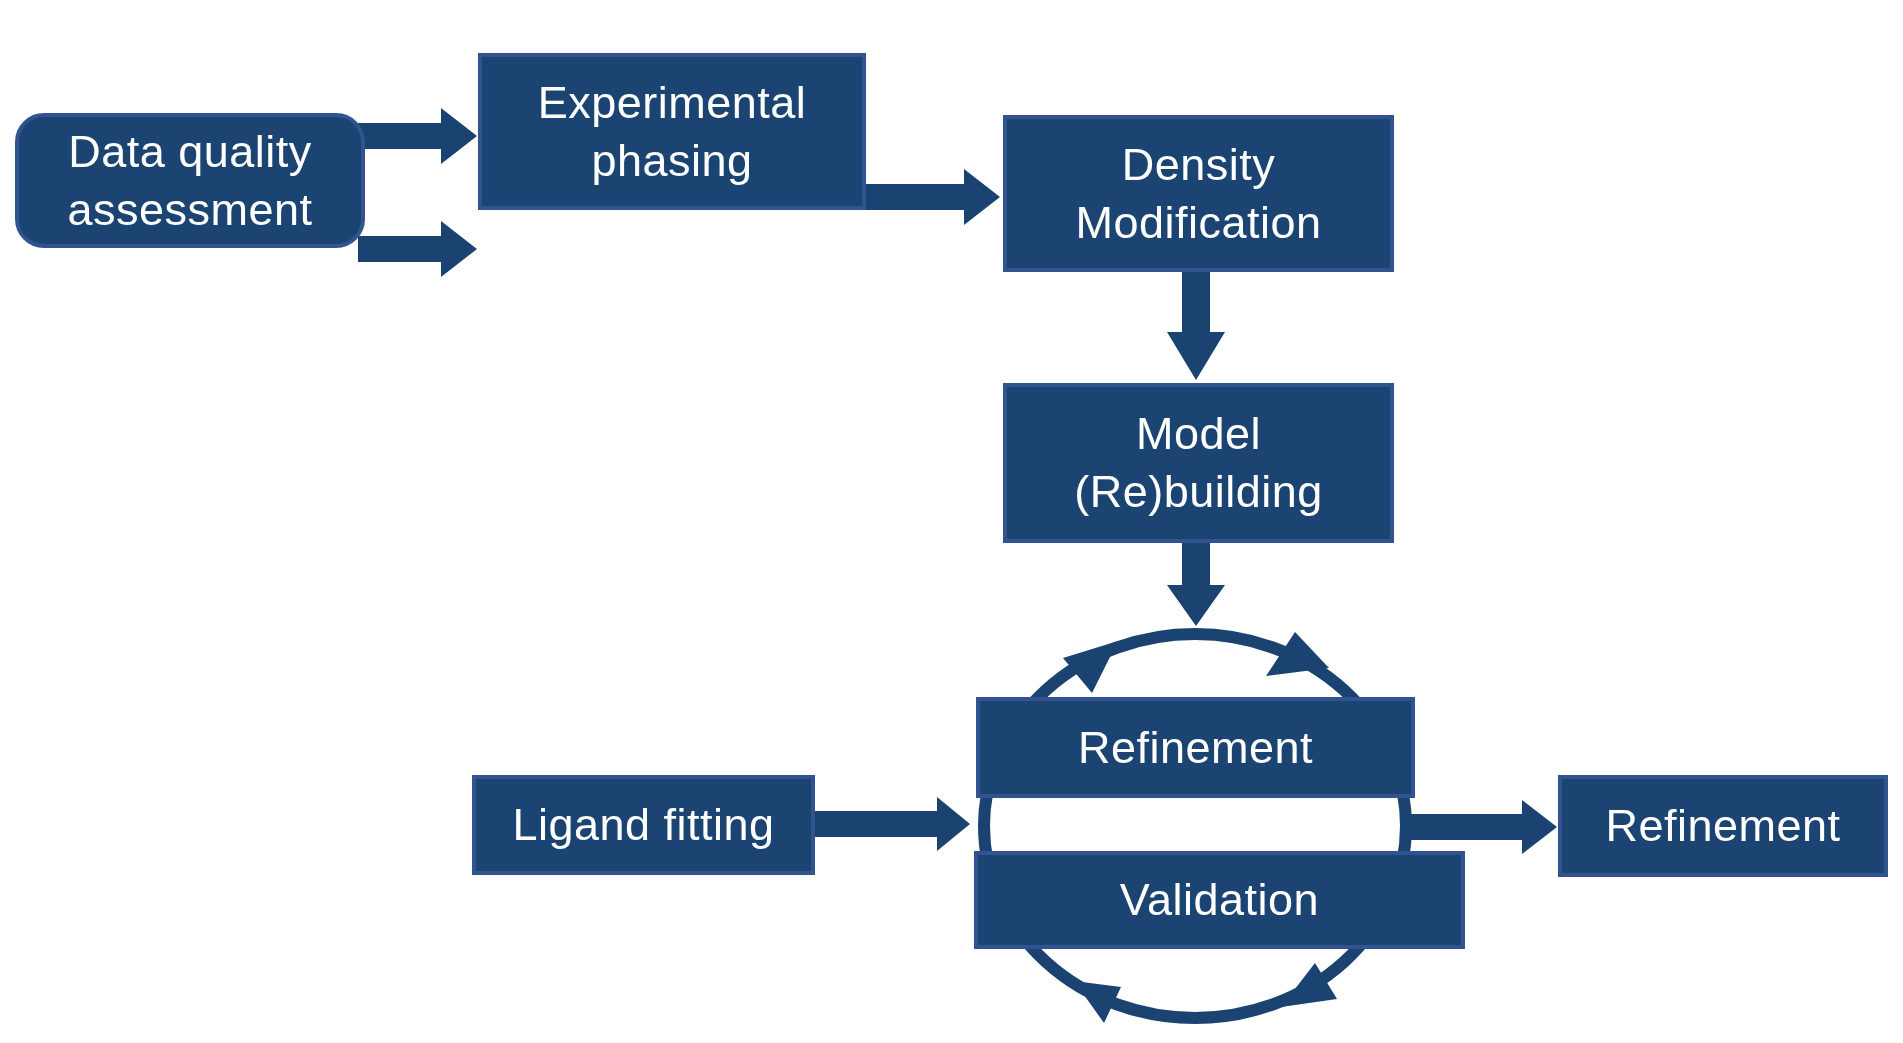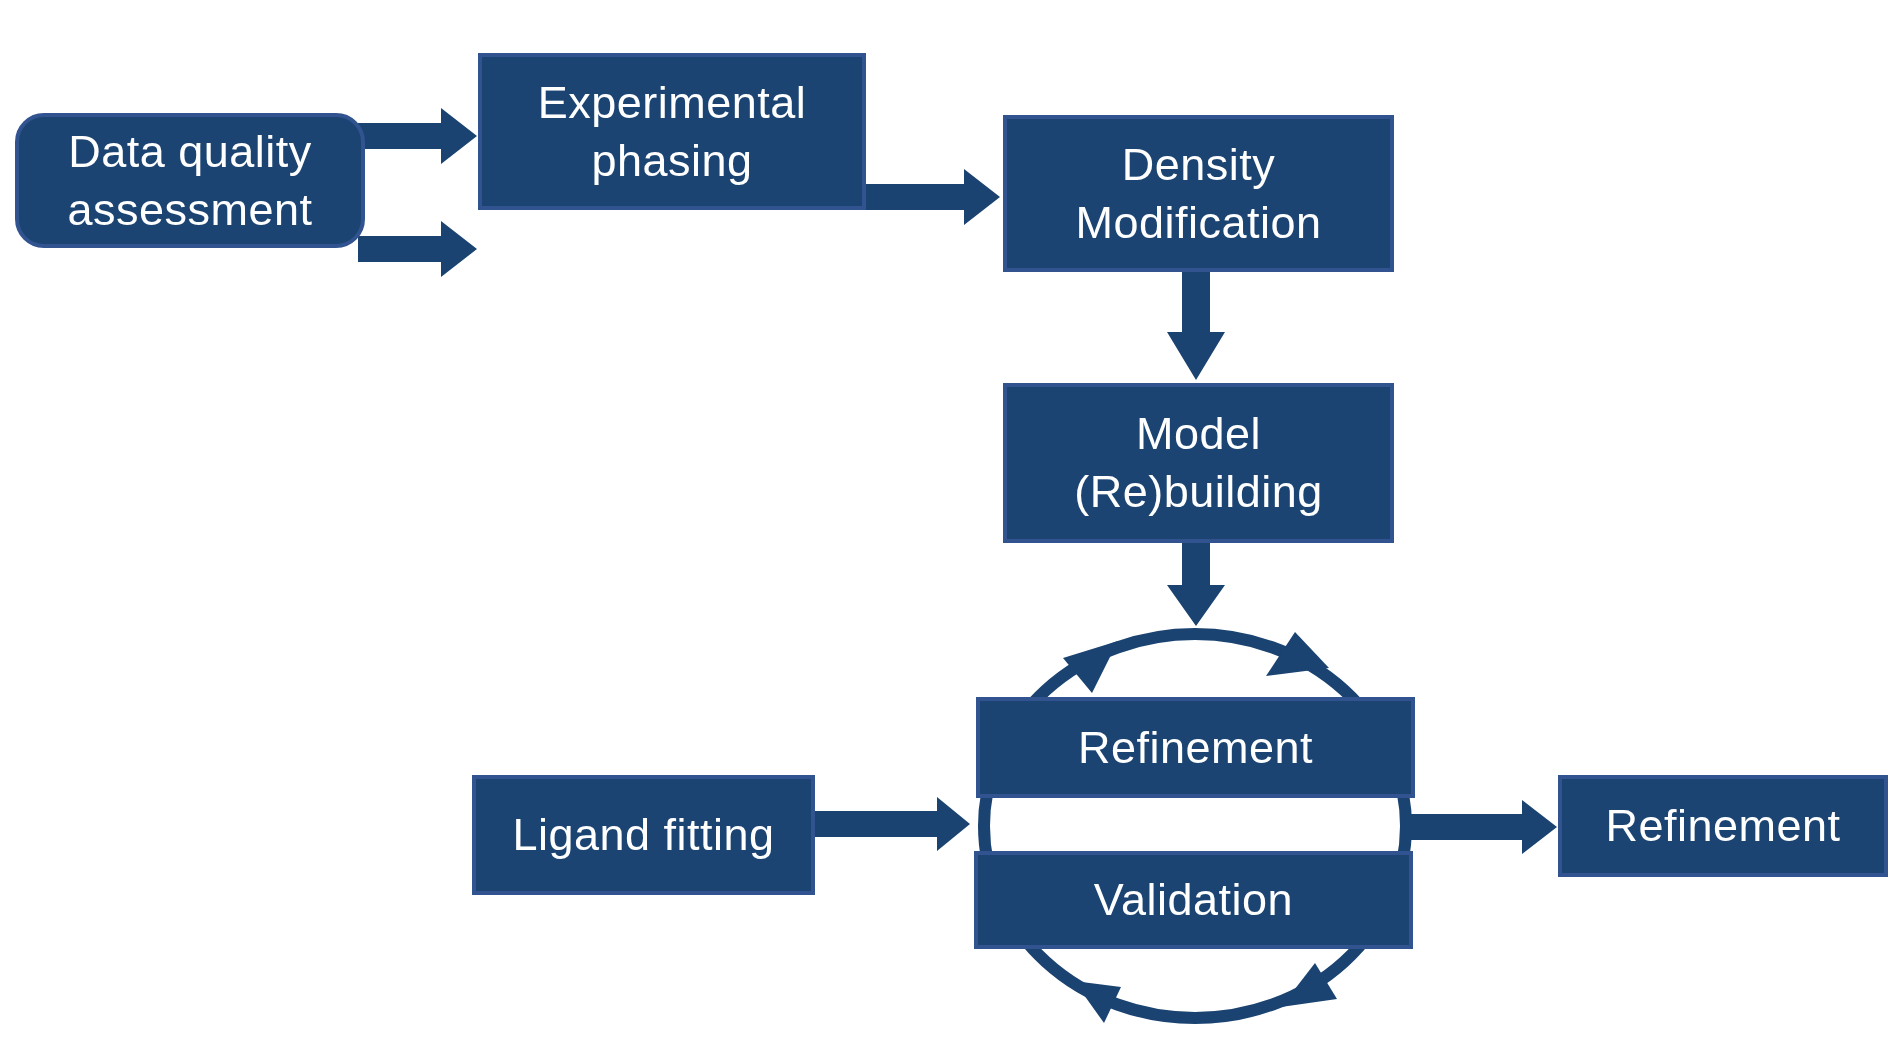--- a/index.html
+++ b/index.html
@@ -40,22 +40,22 @@
     white-space: pre-line;
     letter-spacing: 0.5px;
   }
   
   #n-data        { left: 15px;   top: 113px; width: 350px; height: 135px; border-radius: 29px; }
   #n-exp         { left: 478px;  top: 10px;  width: 388px; height: 157px; margin-top: 43px; }
   #n-mol         { left: 478px;  top: 227px; width: 388px; height: 158px; }
   #n-den         { left: 1003px; top: 115px; width: 391px; height: 157px; }
   #n-model       { left: 1003px; top: 383px; width: 391px; height: 160px; align-items: center; }
   #n-refine      { left: 976px;  top: 697px; width: 439px; height: 101px; }
-  #n-valid       { left: 974px;  top: 851px; width: 439px; height: 98px;  }
-  #n-ligand      { left: 472px;  top: 775px; width: 343px; height: 120px; }
+  #n-valid       { left: 974px;  top: 851px; width: 491px; height: 98px;  }
+  #n-ligand      { left: 472px;  top: 775px; width: 343px; height: 100px; }
   #n-depo        { left: 1558px; top: 775px; width: 330px; height: 102px; }
 
   svg .arrow { fill: #1A4371; }
   svg .ring  { fill: none; stroke: #1A4371; stroke-width: 12px; }
 </style>
 </head>
 <body>
 
 <div class="canvas">
 

